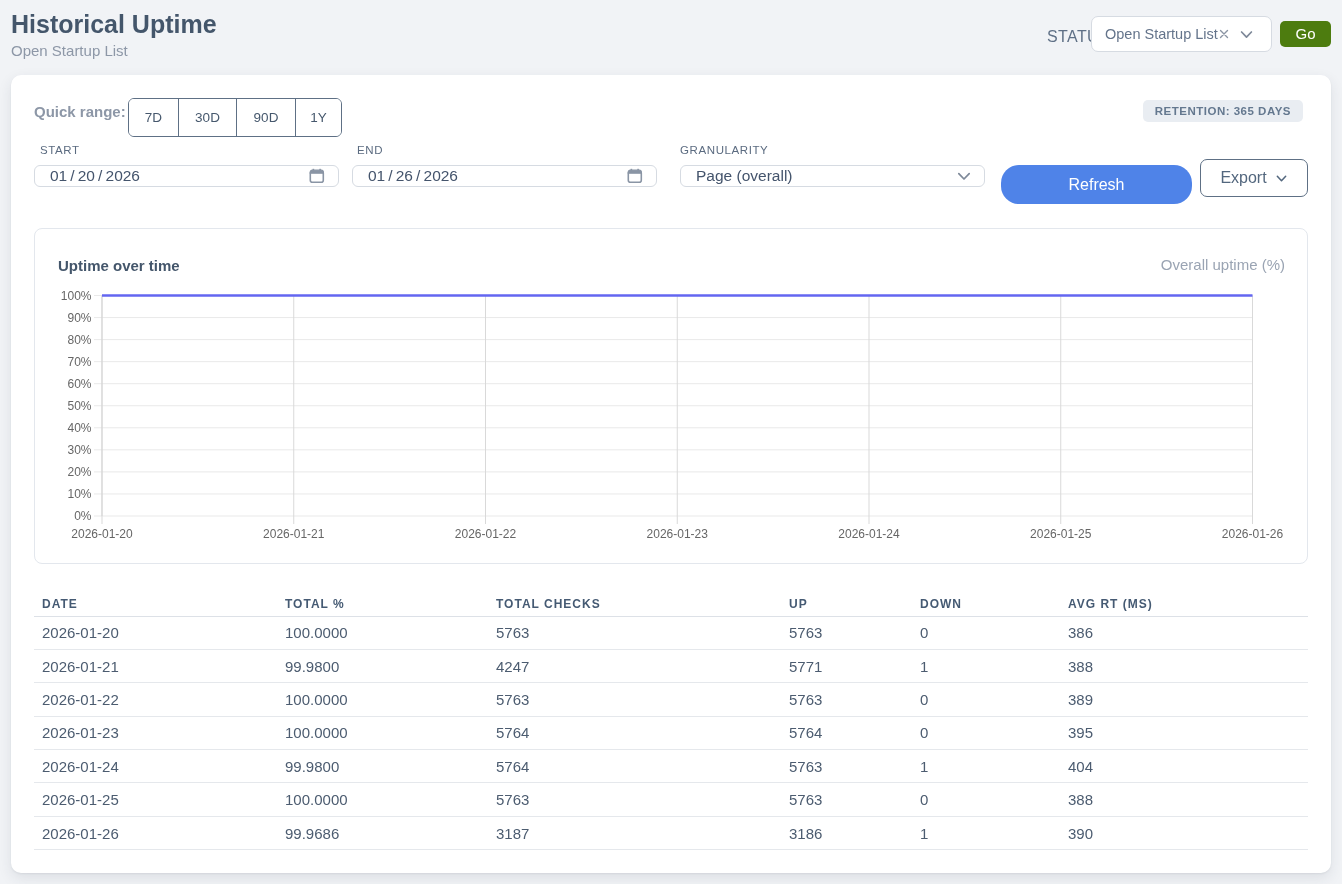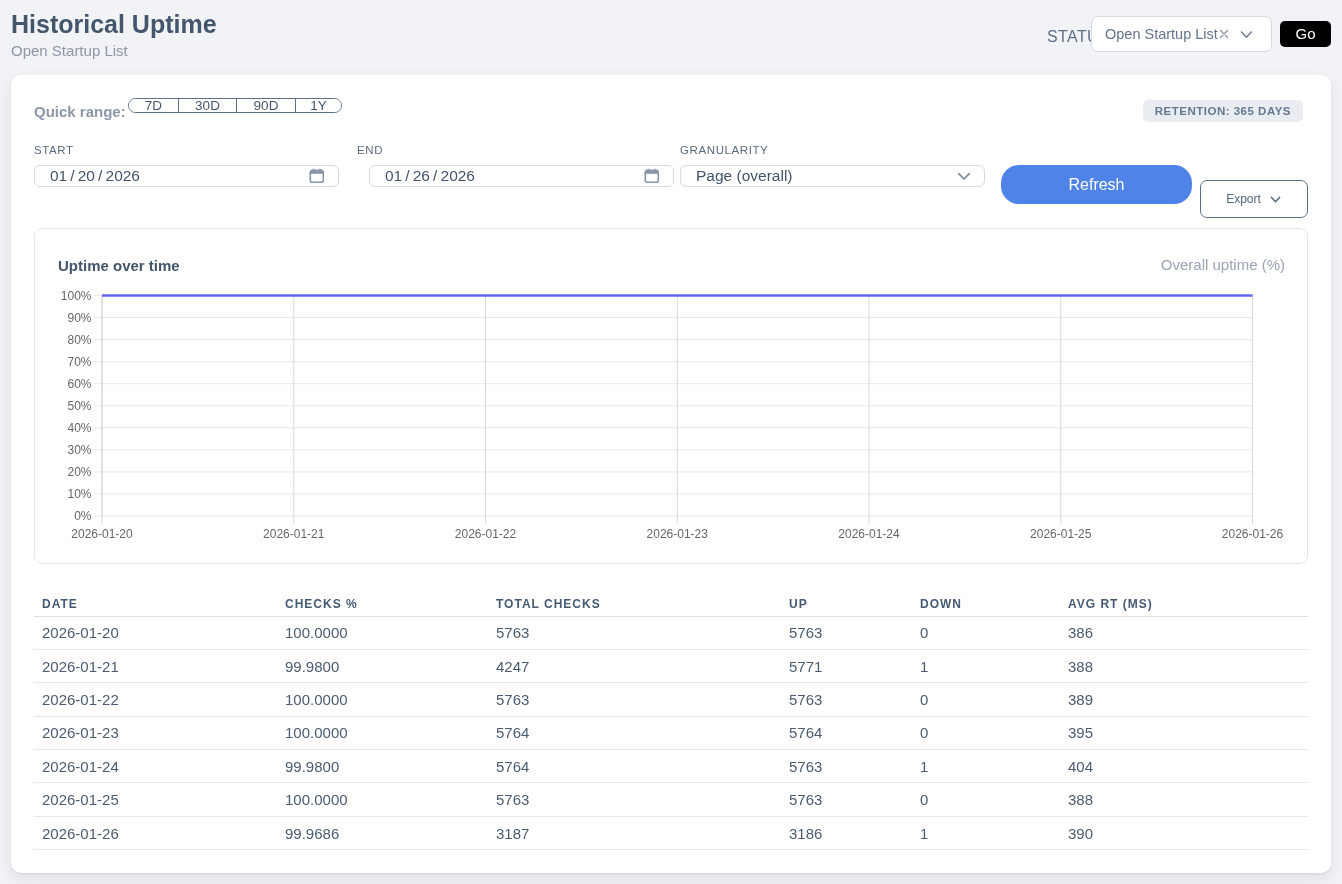--- a/index.html
+++ b/index.html
@@ -9,42 +9,42 @@
   font-family:"Liberation Sans", sans-serif;
   position:relative;
   overflow:hidden;
 }
 .h1 { position:absolute; left:11px; top:10px; font-size:25px; font-weight:bold; color:#44566b; letter-spacing:0; }
 .sub { position:absolute; left:11px; top:42px; font-size:15px; color:#8d97a7; }
 .sp-label { position:absolute; left:1003px; top:27.5px; font-size:16px; color:#5f7086; letter-spacing:0.4px;margin-left:44px; }
 .sel-box { position:absolute; left:1091px; top:16px; width:181px; height:36px; background:#fff; border:1px solid #d6dbe2; border-radius:7px; display:flex; align-items:center; padding:0 10px 0 13px; }
 .sel-box .txt { font-size:14.5px; color:#64748b; white-space:nowrap; }
 .sel-box .chev { margin-left:8px; }
-.btn-go { position:absolute; left:1280px; top:21px; width:51px; height:26px; background:#000000; color:#fff; border:none; border-radius:5px; font-size:15px; font-family:inherit; text-align:center; line-height:26px; }
+.btn-go { position:absolute; left:1280px; top:21px; width:51px; height:26px; background:#4d7c0f; color:#fff; border:none; border-radius:5px; font-size:15px; font-family:inherit; text-align:center; line-height:26px; }
 
 .card { position:absolute; left:11px; top:75px; width:1320px; height:798px; background:#fff; border-radius:10px; box-shadow:0 1px 2px rgba(40,50,70,0.07), 0 5px 14px rgba(40,50,70,0.10); }
 
 .qr-label { position:absolute; left:23px; top:28px; font-size:15px; color:#8d97a7;font-weight:bold; }
-.seg { position:absolute; left:117px; top:23px; height:15px; display:flex; border:1px solid #5e7085; border-radius:12px; overflow:hidden; }
+.seg { position:absolute; left:117px; top:23px; height:39px; display:flex; border:1px solid #5e7085; border-radius:6px; overflow:hidden; }
 .seg div { font-size:13.5px; color:#46586d; display:flex; align-items:center; justify-content:center; background:#fff; }
 .seg div + div { border-left:1px solid #5e7085; }
 .seg .s1{width:49px;} .seg .s2{width:58px;} .seg .s3{width:59px;} .seg .s4{width:46px;}
 .badge { position:absolute; right:28px; top:25px; height:22px; background:#e9edf2; border-radius:5px; font-size:11.5px; font-weight:bold; letter-spacing:0.5px; color:#64788f; line-height:22px; padding:0 12px; }
 
 .flabel { position:absolute; font-size:11.5px; color:#5b6b80; letter-spacing:0.6px; top:69px; }
-.l-start { left:23px; }
+.l-start { left:29px; }
 .l-end { left:346px; }
 .l-gran { left:669px; }
 .input { position:absolute; top:90px; height:22px; background:#fff; border:1px solid #d6dbe2; border-radius:6px; display:flex; align-items:center; padding:0 13px 0 15px; font-size:15.5px; color:#44546c; }
 .i-start { left:23px; width:305px; }
-.i-end { left:358px; width:305px;justify-content:space-between; }
+.i-end { left:341px; width:305px;justify-content:space-between; }
 .i-gran { left:669px; width:305px; }
 .input .grow { flex:1; }
 .btn-refresh { position:absolute; left:990px; top:90px; width:191px; height:39px; background:#4f83e8; border:none; border-radius:18px; color:#fff; font-size:16px; font-family:inherit; text-align:center; line-height:39px; }
-.btn-export { position:absolute; left:1189px; top:105px; width:108px; height:38px; background:#fff; border:1px solid #5e7085; border-radius:7px; color:#53677e; font-size:12px; font-family:inherit; display:flex; align-items:center; justify-content:center; gap:8px; }
+.btn-export { position:absolute; left:1189px; top:84px; width:108px; height:38px; background:#fff; border:1px solid #5e7085; border-radius:7px; color:#53677e; font-size:16px; font-family:inherit; display:flex; align-items:center; justify-content:center; gap:8px; }
 
 .chart-card { position:absolute; left:23px; top:153px; width:1274px; height:336px; background:#fff; border:1px solid #e3e7ed; border-radius:8px; }
 .cc-title { position:absolute; left:23px; top:28px; font-size:15px; font-weight:bold; color:#44566b; }
 .cc-right { position:absolute; right:22px; top:27px; font-size:15px; color:#9aa4b3; }
 .chartsvg { position:absolute; left:0; top:0; }
 
 .tbl { position:absolute; left:23px; top:513px; width:1274px; border-collapse:collapse; table-layout:fixed; }
 .tbl th { font-size:12px; font-weight:bold; letter-spacing:1px; color:#455a73; text-align:left; padding:5px 0 0 8px; height:28px; border-bottom:1px solid #dde1e7; }
 .tbl td { font-size:15px; color:#4c5c70; padding:0 0 0 8px; height:33.4px; border-bottom:1px solid #e5e8ec; }
 </style>
@@ -159,21 +159,21 @@
         <col style="width:243px">
         <col style="width:211px">
         <col style="width:293px">
         <col style="width:131px">
         <col style="width:148px">
         <col style="width:248px">
       </colgroup>
       <thead>
         <tr>
           <th>DATE</th>
-          <th>CHECKS %</th>
+          <th>TOTAL %</th>
           <th>TOTAL CHECKS</th>
           <th>UP</th>
           <th>DOWN</th>
           <th>AVG RT (MS)</th>
         </tr>
       </thead>
       <tbody>
         <tr>
           <td>2026-01-20</td>
           <td>100.0000</td>

